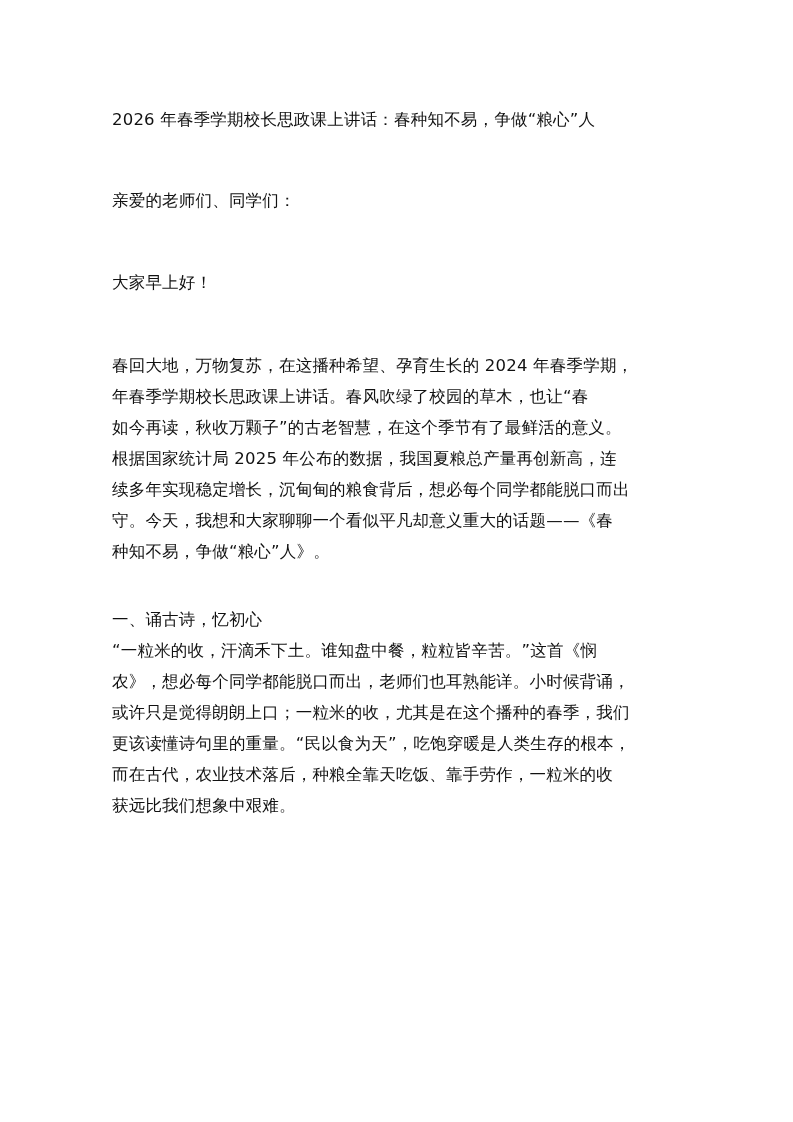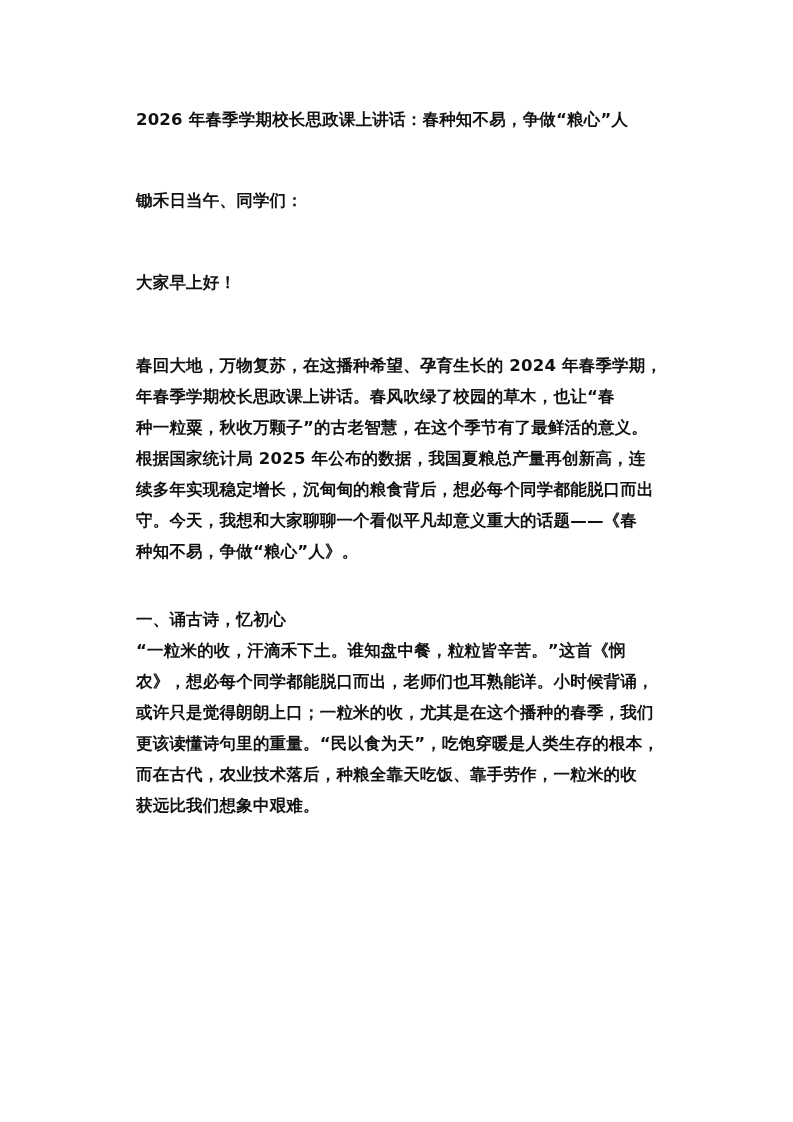--- a/index.html
+++ b/index.html
@@ -1,30 +1,30 @@
 <!DOCTYPE html>
 <html><head>
   <meta charset="utf-8">
   <style>
     html, body { margin: 0; padding: 0; background: #ffffff; }
     body { width: 793px; height: 1122px; position: relative; overflow: hidden;
       font-family: "DejaVu Sans", "Liberation Sans", sans-serif; color: #111; }
-    .line { position: absolute; left: 136px; font-size: 16.5px; white-space: nowrap; line-height: 20px; letter-spacing: 0.2px; font-weight: bold; }
+    .line { position: absolute; left: 112px; font-size: 16.5px; white-space: nowrap; line-height: 20px; letter-spacing: 0.2px; }
   </style>
 </head>
 <body>
 
 <div>
   <div class="line" style="top:110px">2026 年春季学期校长思政课上讲话：春种知不易，争做“粮心”人</div>
-  <div class="line" style="top:191px">锄禾日当午、同学们：</div>
+  <div class="line" style="top:191px">亲爱的老师们、同学们：</div>
   <div class="line" style="top:273px">大家早上好！</div>
 
   <div class="line" style="top:356px">春回大地，万物复苏，在这播种希望、孕育生长的 2024 年春季学期，</div>
   <div class="line" style="top:387px">年春季学期校长思政课上讲话。春风吹绿了校园的草木，也让“春</div>
-  <div class="line" style="top:418px">种一粒粟，秋收万颗子”的古老智慧，在这个季节有了最鲜活的意义。</div>
+  <div class="line" style="top:418px">如今再读，秋收万颗子”的古老智慧，在这个季节有了最鲜活的意义。</div>
   <div class="line" style="top:449px">根据国家统计局 2025 年公布的数据，我国夏粮总产量再创新高，连</div>
   <div class="line" style="top:480px">续多年实现稳定增长，沉甸甸的粮食背后，想必每个同学都能脱口而出</div>
   <div class="line" style="top:511px">守。今天，我想和大家聊聊一个看似平凡却意义重大的话题——《春</div>
   <div class="line" style="top:542px">种知不易，争做“粮心”人》。</div>
 
   <div class="line" style="top:610px">一、诵古诗，忆初心</div>
   <div class="line" style="top:641px">“一粒米的收，汗滴禾下土。谁知盘中餐，粒粒皆辛苦。”这首《悯</div>
   <div class="line" style="top:672px">农》，想必每个同学都能脱口而出，老师们也耳熟能详。小时候背诵，</div>
   <div class="line" style="top:703px">或许只是觉得朗朗上口；一粒米的收，尤其是在这个播种的春季，我们</div>
   <div class="line" style="top:734px">更该读懂诗句里的重量。“民以食为天”，吃饱穿暖是人类生存的根本，</div>

